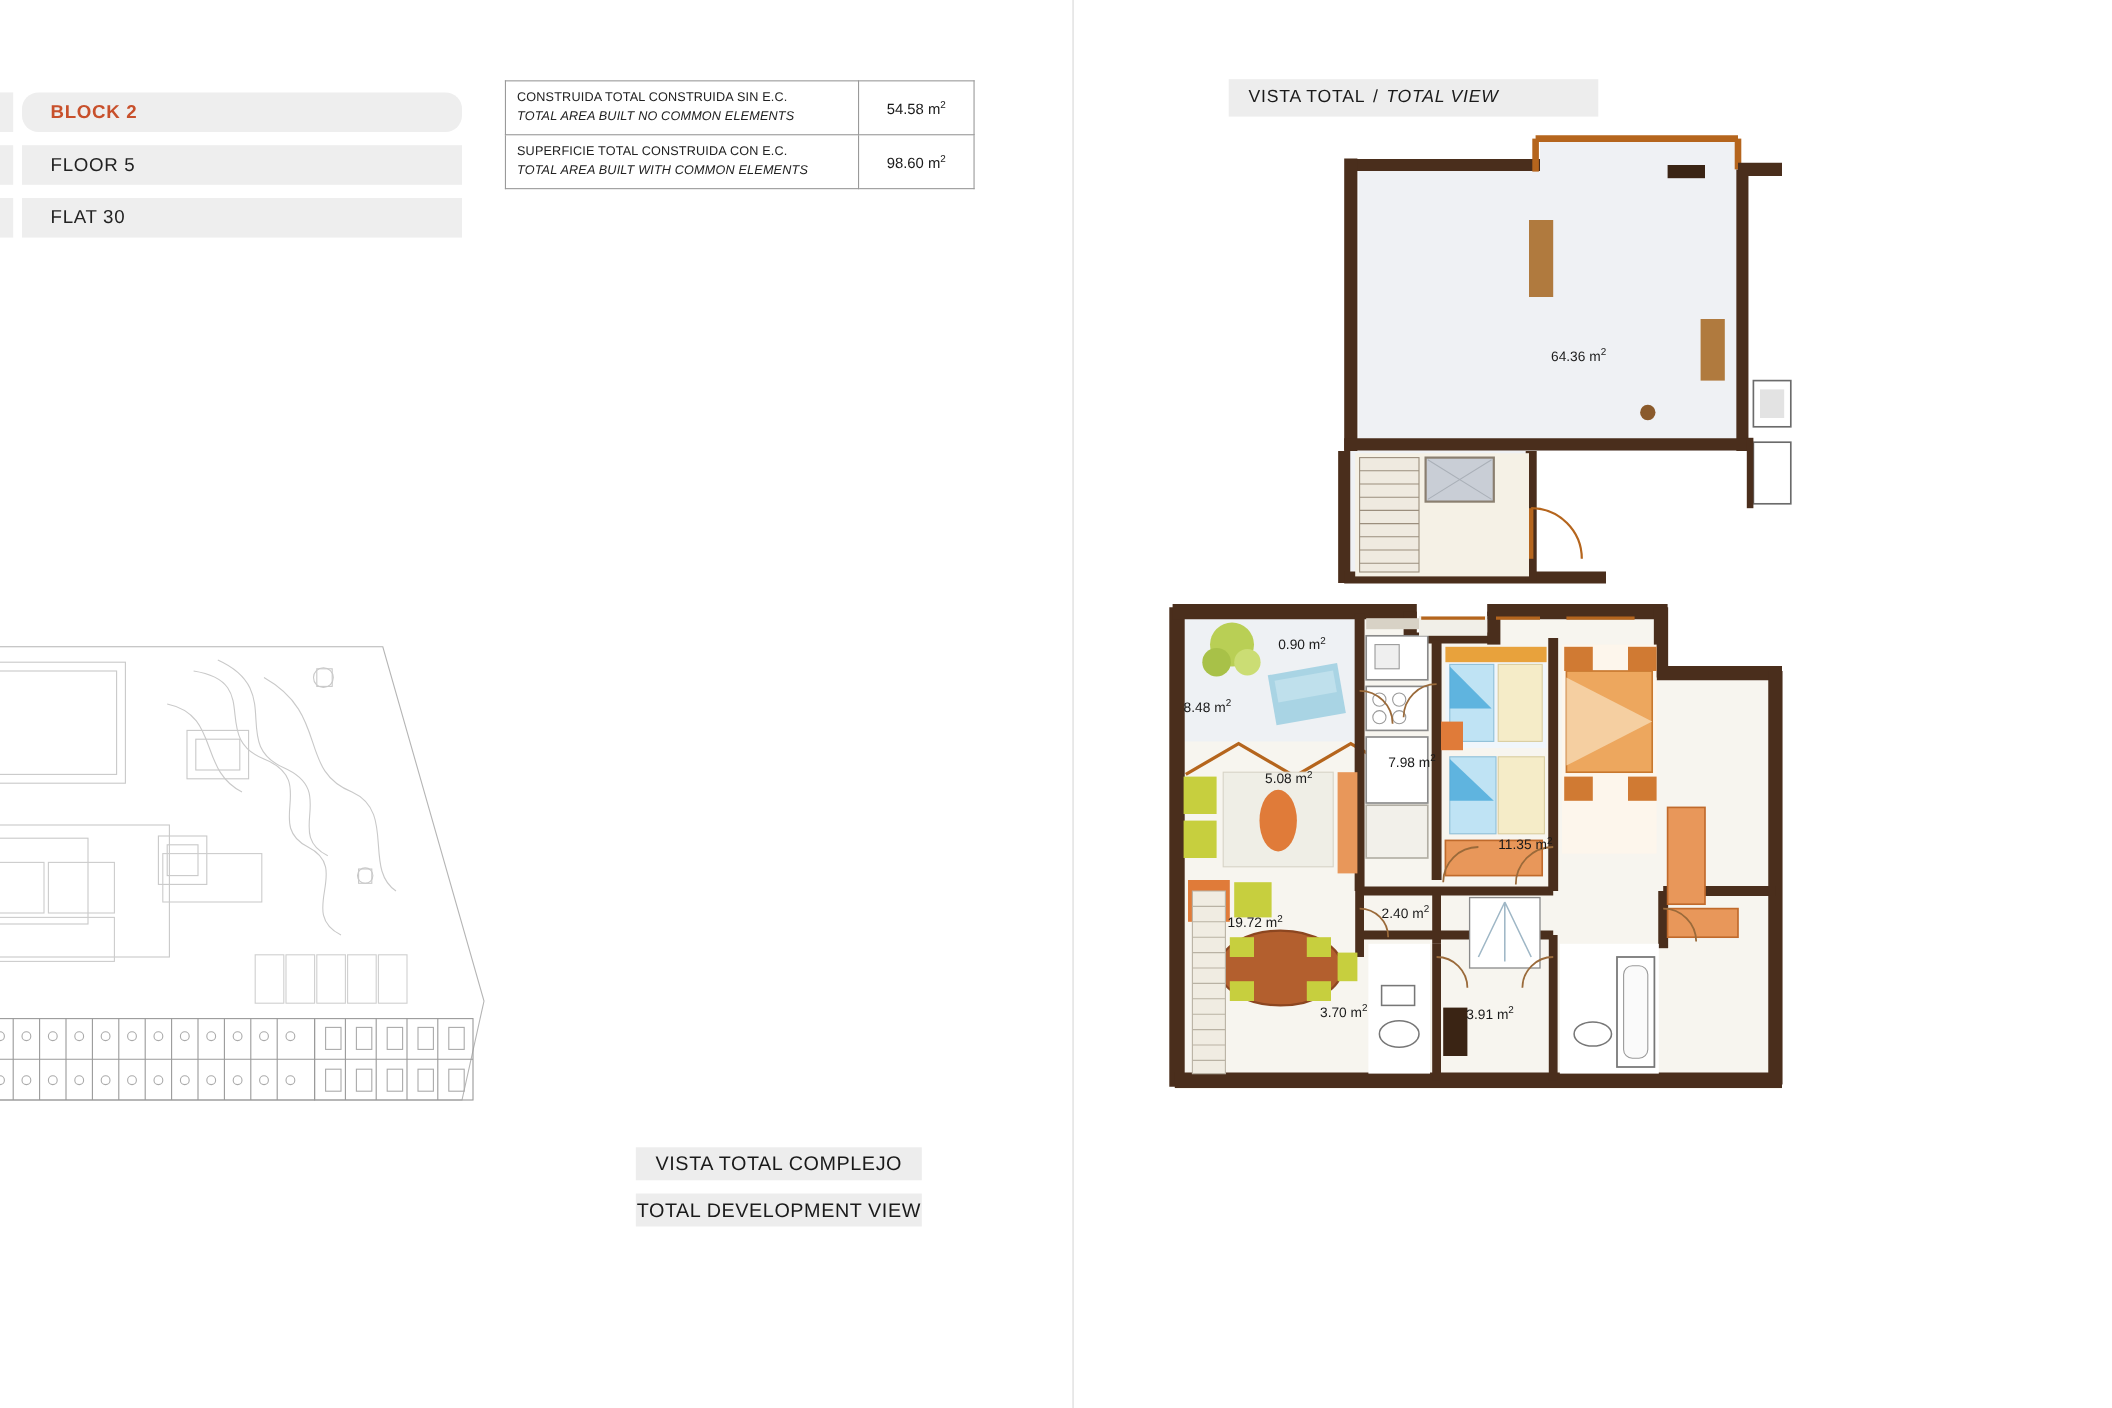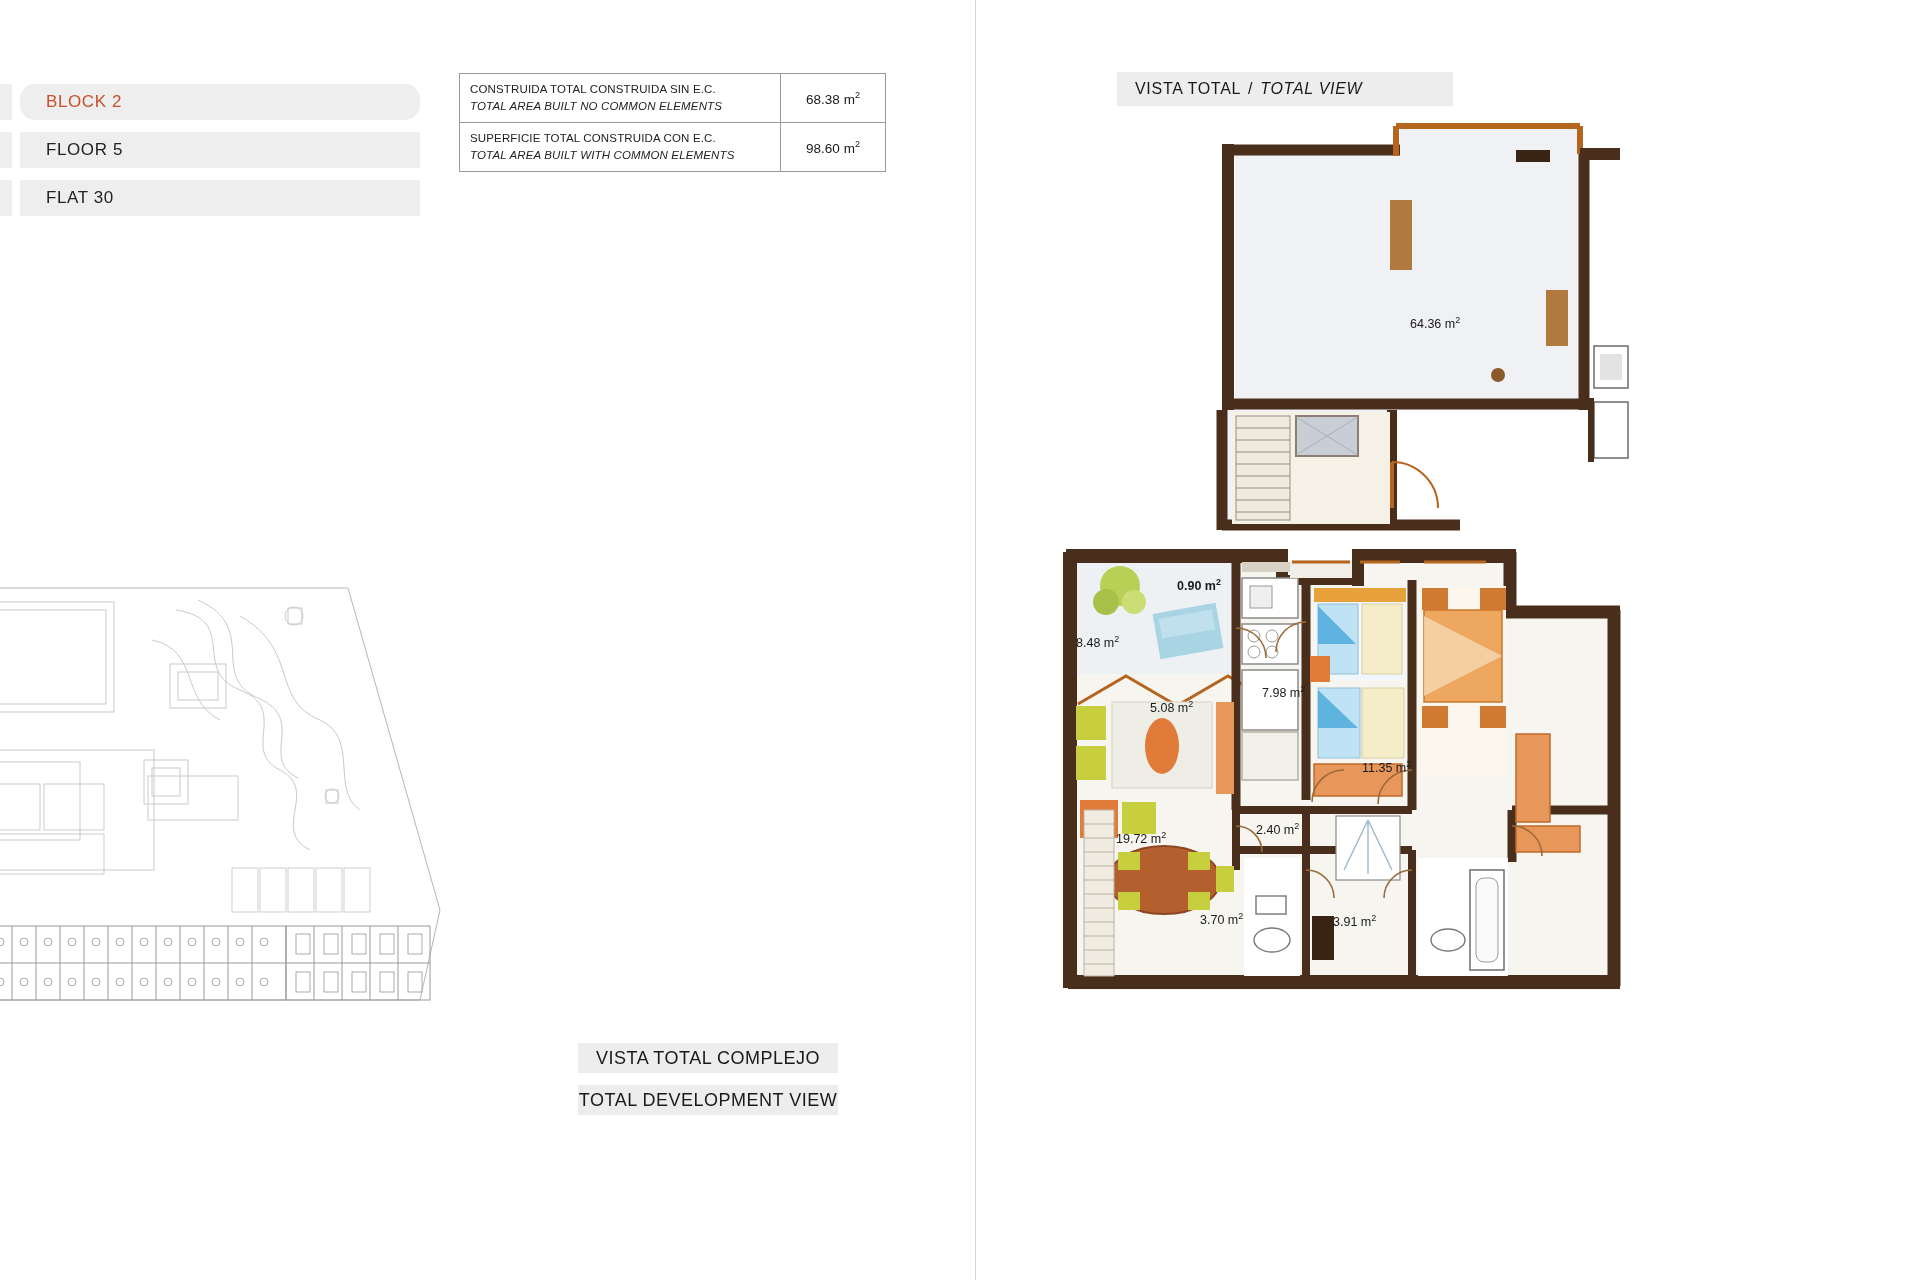--- a/index.html
+++ b/index.html
@@ -49,21 +49,21 @@
     background: #eeeeee;
     display: flex;
     align-items: center;
     padding-left: 26px;
     font-size: 17px;
     letter-spacing: 0.6px;
     color: #222;
   }
   .label-box.accent {
     color: #c8502b;
-    font-weight: normal;
+    font-weight: bold;
     border-radius: 15px;
   }
 
   
   .area-table {
     position: absolute;
     left: 459px;
     top: 73px;
     width: 427px;
     border: 1px solid #9a9a9a;
@@ -179,21 +179,21 @@
 </div>
 
 <table class="area-table">
   <tbody>
       <tr>
     <td class="desc">
       <div class="line-es">CONSTRUIDA TOTAL CONSTRUIDA SIN E.C.</div>
       <div class="line-en">TOTAL AREA BUILT NO COMMON ELEMENTS</div>
     </td>
     <td class="val">
-      <span>68.38 m</span><sup>2</sup>
+      <span>54.58 m</span><sup>2</sup>
     </td>
   </tr>
   <tr>
     <td class="desc">
       <div class="line-es">SUPERFICIE TOTAL CONSTRUIDA CON E.C.</div>
       <div class="line-en">TOTAL AREA BUILT WITH COMMON ELEMENTS</div>
     </td>
     <td class="val">
       <span>98.60 m</span><sup>2</sup>
     </td>
@@ -493,21 +493,21 @@
       </g>
       <g stroke="#b5651d" stroke-width="3" fill="none">
         <path d="M232 452 L290 452"></path>
         <path d="M300 452 L340 452"></path>
         <path d="M364 452 L426 452"></path>
       </g>
     </g>
   </svg>
 
   <div class="plan-label" style="left:350px; top:205px;"><span>64.36 m</span><sup>2</sup></div>
-  <div class="plan-label" style="left:117px; top:467px;font-weight:bold;"><span>0.90 m</span><sup>2</sup></div>
+  <div class="plan-label" style="left:102px; top:467px;"><span>0.90 m</span><sup>2</sup></div>
   <div class="plan-label" style="left:16px; top:524px;"><span>8.48 m</span><sup>2</sup></div>
   <div class="plan-label" style="left:90px; top:589px;"><span>5.08 m</span><sup>2</sup></div>
   <div class="plan-label" style="left:202px; top:574px;"><span>7.98 m</span><sup>2</sup></div>
   <div class="plan-label" style="left:302px; top:649px;"><span>11.35 m</span><sup>2</sup></div>
   <div class="plan-label" style="left:196px; top:711px;"><span>2.40 m</span><sup>2</sup></div>
   <div class="plan-label" style="left:56px; top:720px;"><span>19.72 m</span><sup>2</sup></div>
   <div class="plan-label" style="left:140px; top:801px;"><span>3.70 m</span><sup>2</sup></div>
   <div class="plan-label" style="left:273px; top:803px;text-align:right;"><span>3.91 m</span><sup>2</sup></div>
 </div>
 

